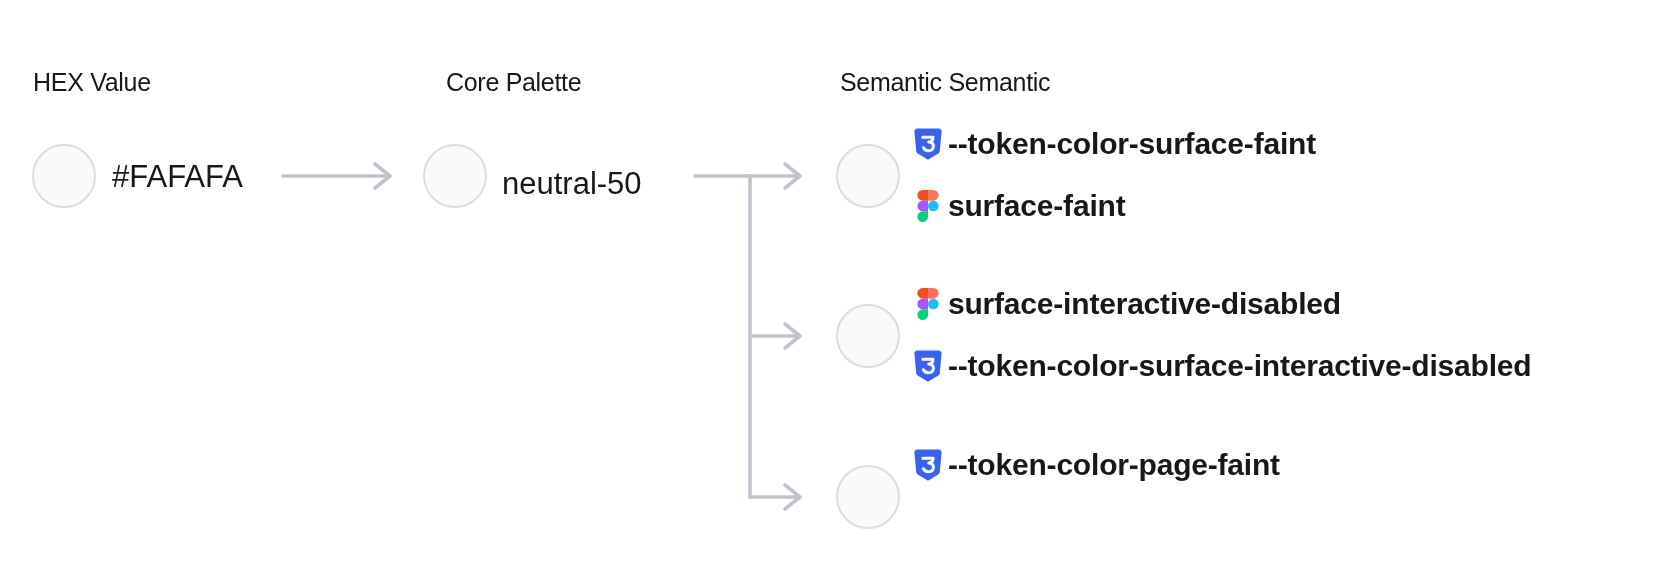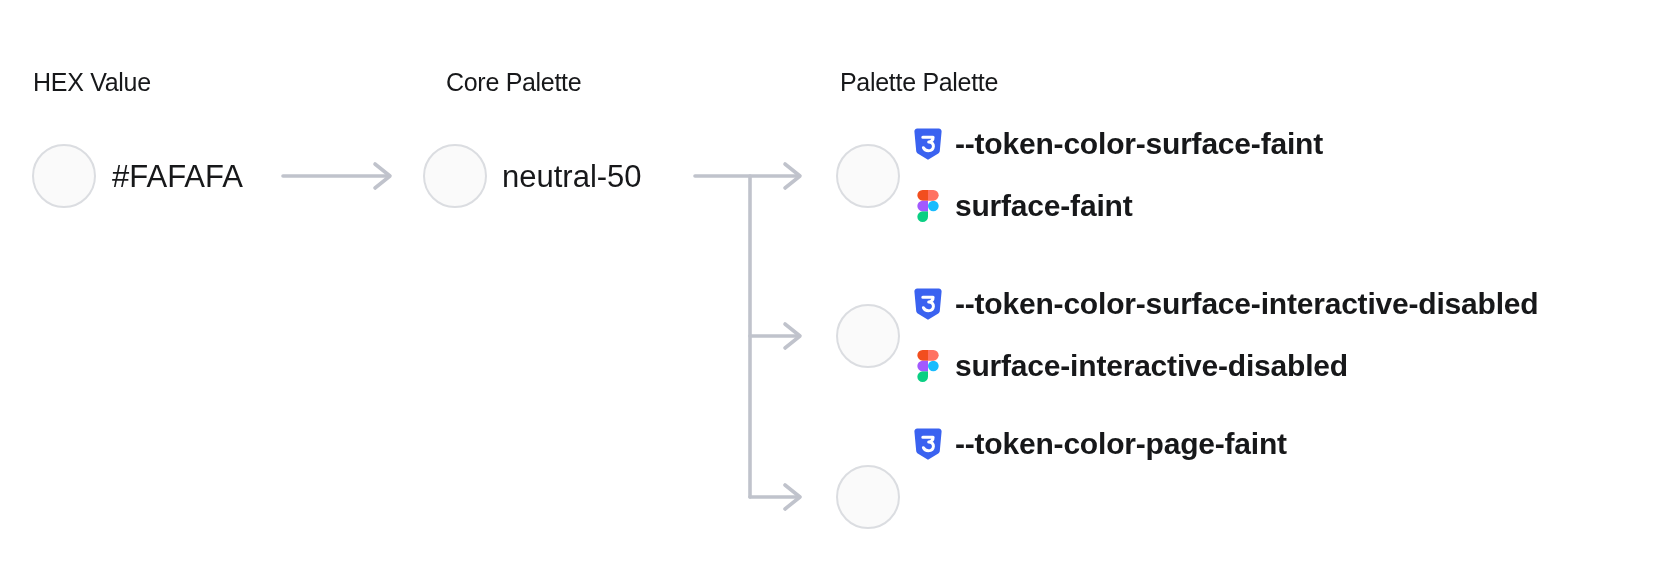--- a/index.html
+++ b/index.html
@@ -20,27 +20,27 @@
     background:#FAFAFA;border:2px solid #DBDDE1;box-sizing:border-box;
   }
   .swatch-hex{left:32px;top:144px;}
   .swatch-core{left:423px;top:144px;}
   .swatch-sem{left:836px;}
 
   .node-label{
     font-size:31px;font-weight:400;white-space:nowrap;transform:translateY(-50%);
   }
   #label-hex{left:112px;top:177px;}
-  #label-core{left:502px;top:177px;}
+  #label-core{left:502px;top:184px;}
 
   .sem-lines{
     left:914px;display:flex;flex-direction:column;gap:28px;
   }
   .sem-line{
-    display:flex;align-items:center;gap:13px;height:34px;
+    display:flex;align-items:center;gap:6px;height:34px;
   }
   .sem-text{
     font-size:30px;font-weight:600;letter-spacing:-0.2px;white-space:nowrap;
   }
   .icon-box{flex:0 0 auto;display:flex;align-items:center;justify-content:center;width:28px;}
   svg{display:block;}
   #connector-layer{left:0;top:0;pointer-events:none;}
 </style>
 </head>
 <body>
@@ -56,21 +56,21 @@
     <path d="M750 176 V497"></path>
     <path d="M750 336 H797"></path>
     <path d="M785 324 L800 336 L785 348"></path>
     <path d="M750 497 H797"></path>
     <path d="M785 485 L800 497 L785 509"></path>
   </g>
 </svg>
 
 <div class="abs col-header" id="header-hex">HEX Value</div>
 <div class="abs col-header" id="header-core">Core Palette</div>
-<div class="abs col-header" id="header-semantic">Palette Palette</div>
+<div class="abs col-header" id="header-semantic">Semantic Semantic</div>
 
 <div class="abs swatch swatch-hex"></div>
 <div class="abs node-label" id="label-hex">#FAFAFA</div>
 
 <div class="abs swatch swatch-core"></div>
 <div class="abs node-label" id="label-core">neutral-50</div>
 
 <div class="abs swatch swatch-sem" style="top:144px;"></div>
 <div class="abs sem-lines" style="top:127px;">
   <div class="sem-line">
@@ -93,43 +93,43 @@
       </svg>
     </span>
     <span class="sem-text">surface-faint</span>
   </div>
 </div>
 
 <div class="abs swatch swatch-sem" style="top:304px;"></div>
 <div class="abs sem-lines" style="top:287px;">
   <div class="sem-line">
     <span class="icon-box">
-      <svg width="28" height="32" viewBox="0 0 28 32">
-        <path fill="#3A62F0" d="M3.2.4h21.6c1.7 0 3 1.5 2.8 3.2l-1.8 19.4c-.1 1.2-.8 2.2-1.9 2.7L14 31.7 4.1 25.7c-1.1-.5-1.8-1.5-1.9-2.7L.4 3.6C.2 1.9 1.5.4 3.2.4z"></path>
-        <path fill="none" stroke="#fff" stroke-width="3" stroke-linecap="round" stroke-linejoin="round" d="M8.8 9.3h10.3c0 2.4-1.5 4.4-4.4 4.7 3.3 0 4.9 2.1 4.7 4.5-.2 2.6-2.3 4.2-5 4.2-2.3 0-4.2-1.1-5-3"></path>
-      </svg>
-    </span>
-    <span class="sem-text">--token-color-surface-interactive-disabled</span>
-  </div>
-  <div class="sem-line">
-    <span class="icon-box">
       <svg width="22" height="32" viewBox="0 0 38 57">
         <path fill="#1ABCFE" d="M19 28.5a9.5 9.5 0 1 1 19 0 9.5 9.5 0 0 1-19 0z"></path>
         <path fill="#0ACF83" d="M0 47.5A9.5 9.5 0 0 1 9.5 38H19v9.5a9.5 9.5 0 1 1-19 0z"></path>
         <path fill="#FF7262" d="M19 0v19h9.5a9.5 9.5 0 1 0 0-19H19z"></path>
         <path fill="#F24E1E" d="M0 9.5A9.5 9.5 0 0 0 9.5 19H19V0H9.5A9.5 9.5 0 0 0 0 9.5z"></path>
         <path fill="#A259FF" d="M0 28.5A9.5 9.5 0 0 0 9.5 38H19V19H9.5A9.5 9.5 0 0 0 0 28.5z"></path>
       </svg>
     </span>
     <span class="sem-text">surface-interactive-disabled</span>
   </div>
+  <div class="sem-line">
+    <span class="icon-box">
+      <svg width="28" height="32" viewBox="0 0 28 32">
+        <path fill="#3A62F0" d="M3.2.4h21.6c1.7 0 3 1.5 2.8 3.2l-1.8 19.4c-.1 1.2-.8 2.2-1.9 2.7L14 31.7 4.1 25.7c-1.1-.5-1.8-1.5-1.9-2.7L.4 3.6C.2 1.9 1.5.4 3.2.4z"></path>
+        <path fill="none" stroke="#fff" stroke-width="3" stroke-linecap="round" stroke-linejoin="round" d="M8.8 9.3h10.3c0 2.4-1.5 4.4-4.4 4.7 3.3 0 4.9 2.1 4.7 4.5-.2 2.6-2.3 4.2-5 4.2-2.3 0-4.2-1.1-5-3"></path>
+      </svg>
+    </span>
+    <span class="sem-text">--token-color-surface-interactive-disabled</span>
+  </div>
 </div>
 
 <div class="abs swatch swatch-sem" style="top:465px;"></div>
-<div class="abs sem-lines" style="top:427px;">
+<div class="abs sem-lines" style="top:448px;">
   <div class="sem-line">
     <span class="icon-box">
       <svg width="28" height="32" viewBox="0 0 28 32">
         <path fill="#3A62F0" d="M3.2.4h21.6c1.7 0 3 1.5 2.8 3.2l-1.8 19.4c-.1 1.2-.8 2.2-1.9 2.7L14 31.7 4.1 25.7c-1.1-.5-1.8-1.5-1.9-2.7L.4 3.6C.2 1.9 1.5.4 3.2.4z"></path>
         <path fill="none" stroke="#fff" stroke-width="3" stroke-linecap="round" stroke-linejoin="round" d="M8.8 9.3h10.3c0 2.4-1.5 4.4-4.4 4.7 3.3 0 4.9 2.1 4.7 4.5-.2 2.6-2.3 4.2-5 4.2-2.3 0-4.2-1.1-5-3"></path>
       </svg>
     </span>
     <span class="sem-text">--token-color-page-faint</span>
   </div>
 </div>

